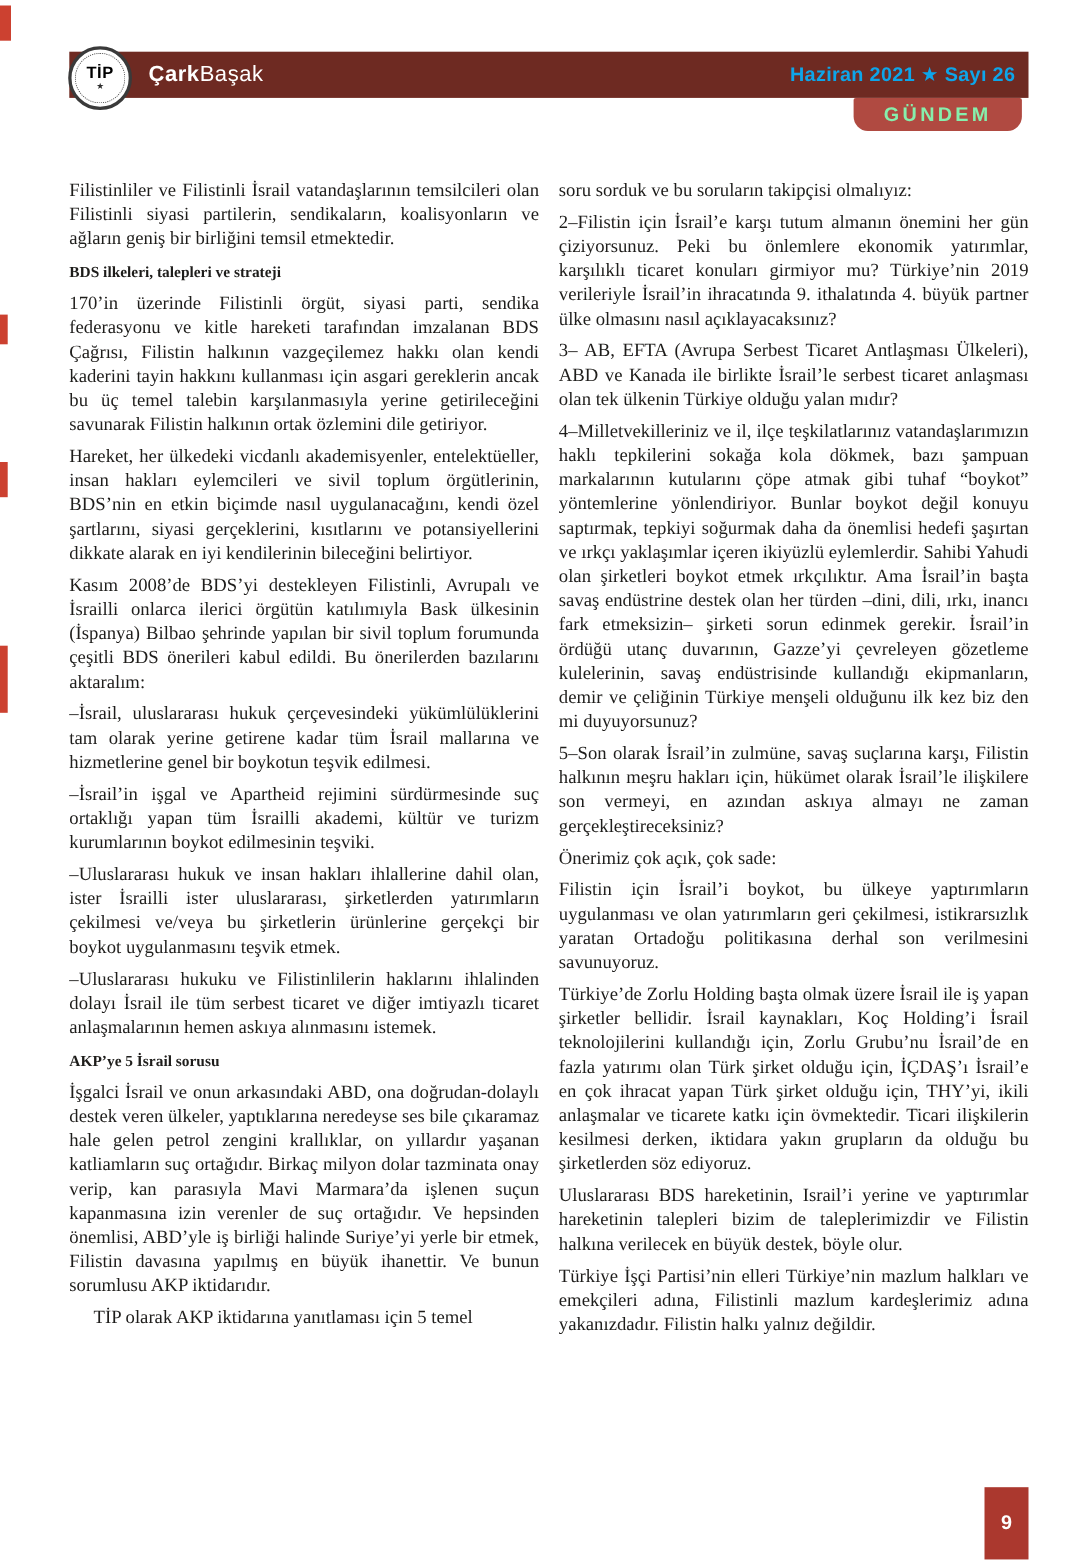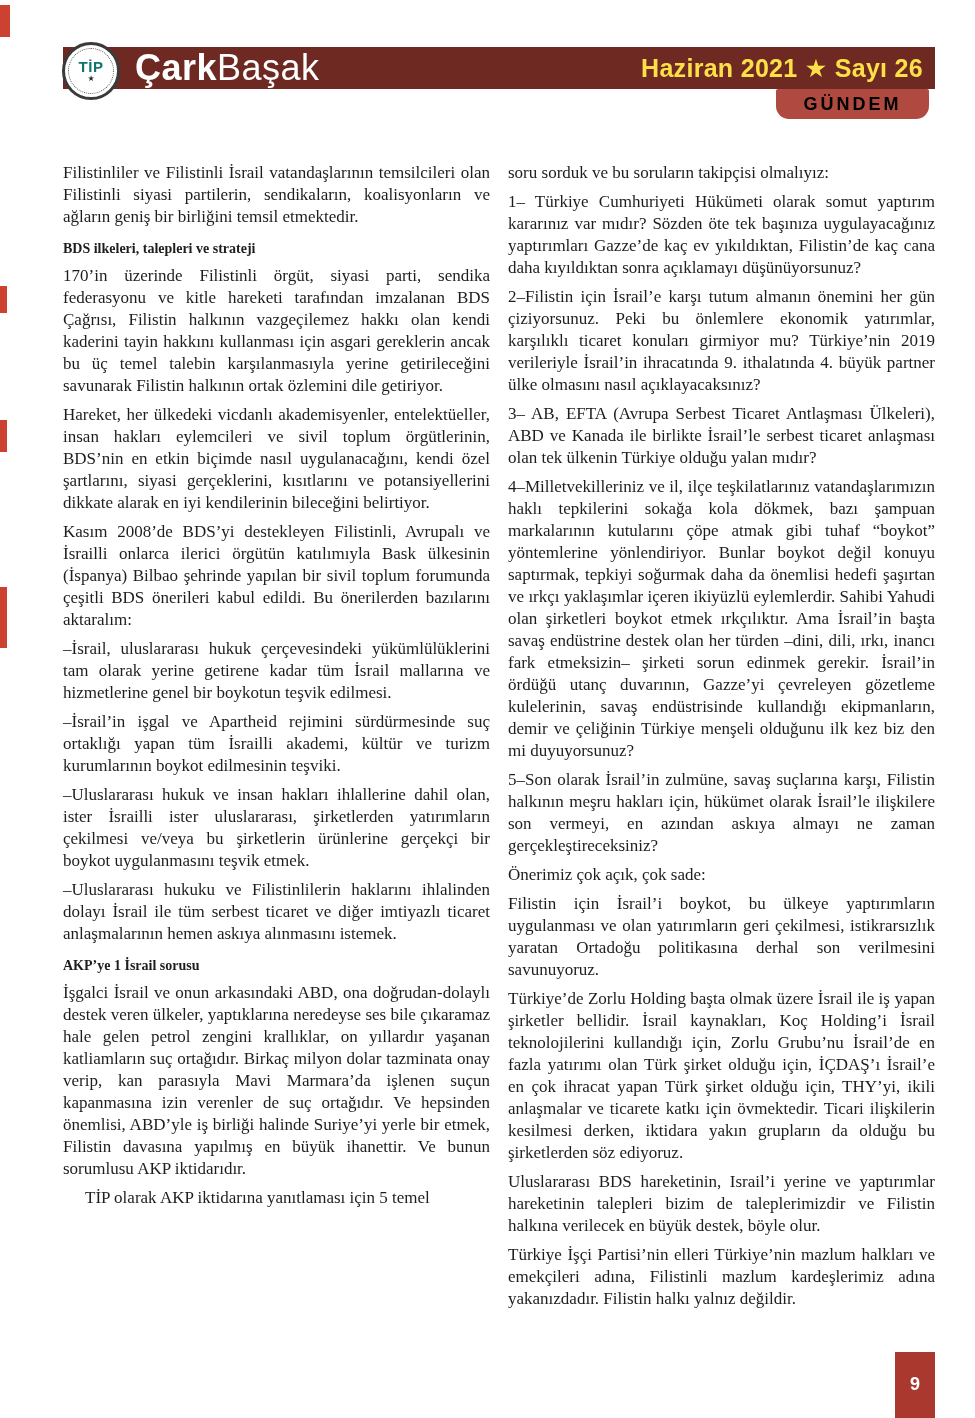--- a/index.html
+++ b/index.html
@@ -31,32 +31,32 @@
   .logo{
     position:absolute;left:-1px;top:-5px;width:58px;height:58px;
     background:#fff;border:3px solid #3a3a3a;border-radius:50%;
     display:flex;flex-direction:column;align-items:center;justify-content:center;
     box-sizing:border-box;z-index:2;
   }
   .logo-inner{
     width:44px;height:44px;border:1px dotted #555;border-radius:50%;
     display:flex;flex-direction:column;align-items:center;justify-content:center;
   }
-  .logo-text{font-weight:bold;font-size:15px;color:#0f766e;letter-spacing:.5px;line-height:1;}
+  .logo-text{font-weight:bold;font-size:15px;color:#000000;letter-spacing:.5px;line-height:1;}
   .logo-star{font-size:8px;color:#2e2e2e;line-height:1;margin-top:1px;}
-  .brand{margin-left:72px;color:#fff;font-size:36px;letter-spacing:.5px;line-height:1;}
+  .brand{margin-left:72px;color:#fff;font-size:20px;letter-spacing:.5px;line-height:1;}
   .brand .bold{font-weight:800;}
   .brand .light{font-weight:400;}
   .issue{
-    margin-left:auto;margin-right:12px;color:#fde047;font-size:25px;font-weight:700;
+    margin-left:auto;margin-right:12px;color:#0ea5e9;font-size:18px;font-weight:700;
     letter-spacing:.3px;
   }
   .badge{
     position:absolute;left:776px;top:89px;width:153px;height:30px;
-    background:var(--badge);color:#000000;
+    background:var(--badge);color:#86efac;
     font-family:"Liberation Sans","DejaVu Sans",sans-serif;
     font-weight:700;font-size:18px;letter-spacing:3px;
     display:flex;align-items:center;justify-content:center;
     border-radius:2px 2px 13px 13px;
   }
 
   
   .columns{
     position:absolute;left:63px;top:158px;width:872px;
     display:flex;gap:18px;
@@ -111,27 +111,26 @@
     <div class="col">
         <p>Filistinliler ve Filistinli İsrail vatandaşlarının temsilcileri olan Filistinli siyasi partilerin, sendikaların, koalisyonların ve ağların geniş bir birliğini temsil etmektedir.</p>
         <h3>BDS ilkeleri, talepleri ve strateji</h3>
         <p>170’in üzerinde Filistinli örgüt, siyasi parti, sendika federasyonu ve kitle hareketi tarafından imzalanan BDS Çağrısı, Filistin halkının vazgeçilemez hakkı olan kendi kaderini tayin hakkını kullanması için asgari gereklerin ancak bu üç temel talebin karşılanmasıyla yerine getirileceğini savunarak Filistin halkının ortak özlemini dile getiriyor.</p>
         <p>Hareket, her ülkedeki vicdanlı akademisyenler, entelektüeller, insan hakları eylemcileri ve sivil toplum örgütlerinin, BDS’nin en etkin biçimde nasıl uygulanacağını, kendi özel şartlarını, siyasi gerçeklerini, kısıtlarını ve potansiyellerini dikkate alarak en iyi kendilerinin bileceğini belirtiyor.</p>
         <p>Kasım 2008’de BDS’yi destekleyen Filistinli, Avrupalı ve İsrailli onlarca ilerici örgütün katılımıyla Bask ülkesinin (İspanya) Bilbao şehrinde yapılan bir sivil toplum forumunda çeşitli BDS önerileri kabul edildi. Bu önerilerden bazılarını aktaralım:</p>
         <p>–İsrail, uluslararası hukuk çerçevesindeki yükümlülüklerini tam olarak yerine getirene kadar tüm İsrail mallarına ve hizmetlerine genel bir boykotun teşvik edilmesi.</p>
         <p>–İsrail’in işgal ve Apartheid rejimini sürdürmesinde suç ortaklığı yapan tüm İsrailli akademi, kültür ve turizm kurumlarının boykot edilmesinin teşviki.</p>
         <p>–Uluslararası hukuk ve insan hakları ihlallerine dahil olan, ister İsrailli ister uluslararası, şirketlerden yatırımların çekilmesi ve/veya bu şirketlerin ürünlerine gerçekçi bir boykot uygulanmasını teşvik etmek.</p>
         <p>–Uluslararası hukuku ve Filistinlilerin haklarını ihlalinden dolayı İsrail ile tüm serbest ticaret ve diğer imtiyazlı ticaret anlaşmalarının hemen askıya alınmasını istemek.</p>
-        <h3>AKP’ye 1 İsrail sorusu</h3>
+        <h3>AKP’ye 5 İsrail sorusu</h3>
         <p>İşgalci İsrail ve onun arkasındaki ABD, ona doğrudan-dolaylı destek veren ülkeler, yaptıklarına neredeyse ses bile çıkaramaz hale gelen petrol zengini krallıklar, on yıllardır yaşanan katliamların suç ortağıdır. Birkaç milyon dolar tazminata onay verip, kan parasıyla Mavi Marmara’da işlenen suçun kapanmasına izin verenler de suç ortağıdır. Ve hepsinden önemlisi, ABD’yle iş birliği halinde Suriye’yi yerle bir etmek, Filistin davasına yapılmış en büyük ihanettir. Ve bunun sorumlusu AKP iktidarıdır.</p>
         <p class="indent">TİP olarak AKP iktidarına yanıtlaması için 5 temel</p>
       </div>
     <div class="col">
         <p>soru sorduk ve bu soruların takipçisi olmalıyız:</p>
-        <p>1– Türkiye Cumhuriyeti Hükümeti olarak somut yaptırım kararınız var mıdır? Sözden öte tek başınıza uygulayacağınız yaptırımları Gazze’de kaç ev yıkıldıktan, Filistin’de kaç cana daha kıyıldıktan sonra açıklamayı düşünüyorsunuz?</p>
         <p>2–Filistin için İsrail’e karşı tutum almanın önemini her gün çiziyorsunuz. Peki bu önlemlere ekonomik yatırımlar, karşılıklı ticaret konuları girmiyor mu? Türkiye’nin 2019 verileriyle İsrail’in ihracatında 9. ithalatında 4. büyük partner ülke olmasını nasıl açıklayacaksınız?</p>
         <p>3– AB, EFTA (Avrupa Serbest Ticaret Antlaşması Ülkeleri), ABD ve Kanada ile birlikte İsrail’le serbest ticaret anlaşması olan tek ülkenin Türkiye olduğu yalan mıdır?</p>
         <p>4–Milletvekilleriniz ve il, ilçe teşkilatlarınız vatandaşlarımızın haklı tepkilerini sokağa kola dökmek, bazı şampuan markalarının kutularını çöpe atmak gibi tuhaf “boykot” yöntemlerine yönlendiriyor. Bunlar boykot değil konuyu saptırmak, tepkiyi soğurmak daha da önemlisi hedefi şaşırtan ve ırkçı yaklaşımlar içeren ikiyüzlü eylemlerdir. Sahibi Yahudi olan şirketleri boykot etmek ırkçılıktır. Ama İsrail’in başta savaş endüstrine destek olan her türden –dini, dili, ırkı, inancı fark etmeksizin– şirketi sorun edinmek gerekir. İsrail’in ördüğü utanç duvarının, Gazze’yi çevreleyen gözetleme kulelerinin, savaş endüstrisinde kullandığı ekipmanların, demir ve çeliğinin Türkiye menşeli olduğunu ilk kez biz den mi duyuyorsunuz?</p>
         <p>5–Son olarak İsrail’in zulmüne, savaş suçlarına karşı, Filistin halkının meşru hakları için, hükümet olarak İsrail’le ilişkilere son vermeyi, en azından askıya almayı ne zaman gerçekleştireceksiniz?</p>
         <p>Önerimiz çok açık, çok sade:</p>
         <p>Filistin için İsrail’i boykot, bu ülkeye yaptırımların uygulanması ve olan yatırımların geri çekilmesi, istikrarsızlık yaratan Ortadoğu politikasına derhal son verilmesini savunuyoruz.</p>
         <p>Türkiye’de Zorlu Holding başta olmak üzere İsrail ile iş yapan şirketler bellidir. İsrail kaynakları, Koç Holding’i İsrail teknolojilerini kullandığı için, Zorlu Grubu’nu İsrail’de en fazla yatırımı olan Türk şirket olduğu için, İÇDAŞ’ı İsrail’e en çok ihracat yapan Türk şirket olduğu için, THY’yi, ikili anlaşmalar ve ticarete katkı için övmektedir. Ticari ilişkilerin kesilmesi derken, iktidara yakın grupların da olduğu bu şirketlerden söz ediyoruz.</p>
         <p>Uluslararası BDS hareketinin, Israil’i yerine ve yaptırımlar hareketinin talepleri bizim de taleplerimizdir ve Filistin halkına verilecek en büyük destek, böyle olur.</p>
         <p>Türkiye İşçi Partisi’nin elleri Türkiye’nin mazlum halkları ve emekçileri adına, Filistinli mazlum kardeşlerimiz adına yakanızdadır. Filistin halkı yalnız değildir.</p>
       </div>

